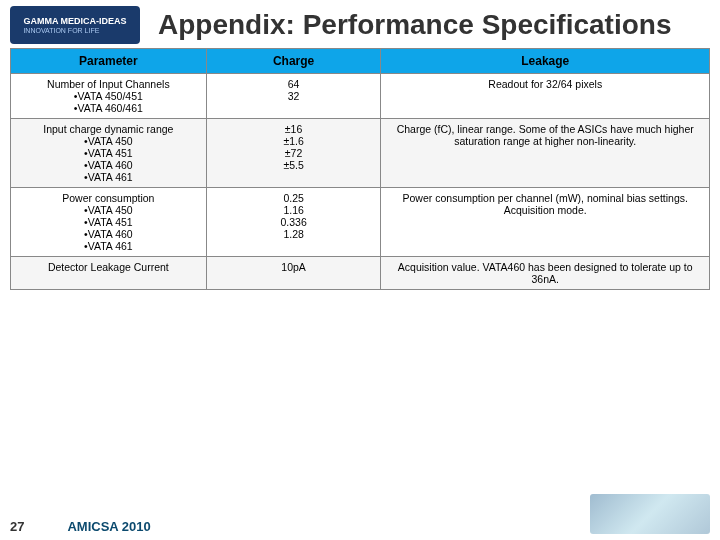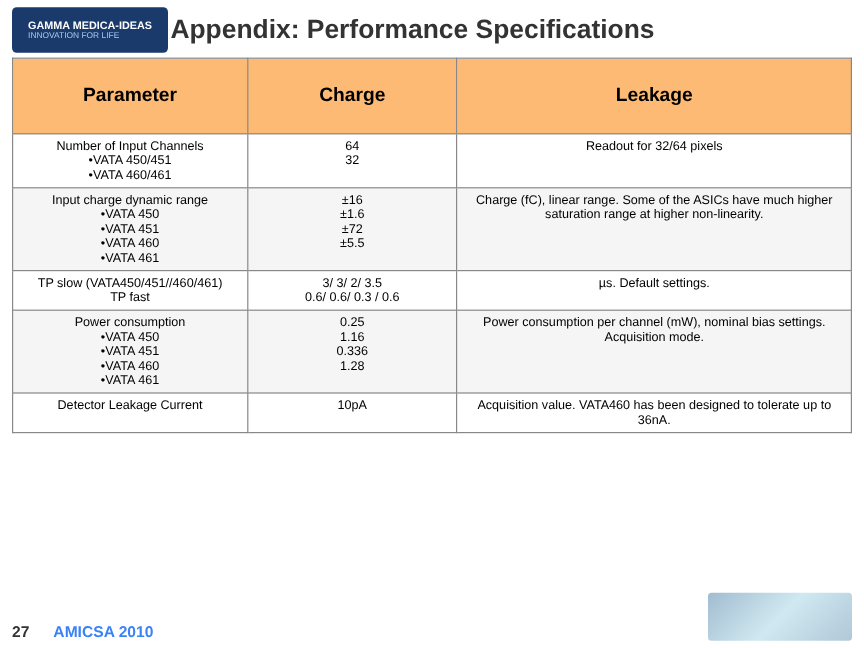--- a/index.html
+++ b/index.html
@@ -22,54 +22,54 @@
     }
     .logo-area {
       width: 130px;
       height: 38px;
       background: #1a3a6b;
       border-radius: 4px;
       display: flex;
       align-items: center;
       justify-content: center;
       flex-shrink: 0;
-      margin-right: 2px;
+      margin-right: 18px;
     }
     .logo-text {
       color: #fff;
       font-size: 9px;
       font-weight: bold;
       text-align: center;
       line-height: 1.3;
     }
     .logo-sub {
       color: #aac8f0;
       font-size: 7px;
     }
     .page-title {
-      font-size: 22px;
+      font-size: 28px;
       font-weight: bold;
       color: #333;
     }
 
     
     .table-container {
       padding: 0 10px;
     }
     table {
       width: 100%;
       border-collapse: collapse;
       border: 1.5px solid #888;
     }
     th {
-      background: #fdba74;
+      background: #0ea5e9;
       border: 1px solid #888;
-      padding: 22px 8px;
+      padding: 5px 8px;
       font-weight: bold;
-      font-size: 16px;
+      font-size: 12px;
       text-align: center;
     }
     td {
       border: 1px solid #888;
       padding: 4px 8px;
       vertical-align: top;
       font-size: 10.5px;
       text-align: center;
     }
     .col-param { width: 28%; }
@@ -81,31 +81,32 @@
 
     
     .footer {
       position: absolute;
       bottom: 6px;
       left: 0;
       right: 0;
       display: flex;
       align-items: flex-end;
       padding: 0 10px;
+      gap: 23px;
     }
     .footer-number {
       font-size: 13px;
       font-weight: bold;
       color: #333;
       margin-right: 20px;
     }
     .footer-text {
       font-size: 13px;
       font-weight: bold;
-      color: #3b82f6;
+      color: #0c4a6e;
     }
     .footer-image-placeholder {
       margin-left: auto;
       width: 120px;
       height: 40px;
       background: linear-gradient(135deg, #a0bcd0 0%, #d0e8f0 50%, #b0c8d8 100%);
       border-radius: 3px;
       display: flex;
       align-items: center;
       justify-content: center;
@@ -139,25 +140,20 @@
     <tr class="row-odd">
           <td class="col-param">Number of Input Channels<br>•VATA 450/451<br>•VATA 460/461</td>
           <td class="col-value">64<br>32</td>
           <td class="col-comment">Readout for 32/64 pixels</td>
         </tr>
         <tr>
           <td class="col-param">Input charge dynamic range<br>•VATA 450<br>•VATA 451<br>•VATA 460<br>•VATA 461</td>
           <td class="col-value">±16<br>±1.6<br>±72<br>±5.5</td>
           <td class="col-comment">Charge (fC), linear range. Some of the ASICs have much higher saturation range at higher non-linearity.</td>
         </tr>
-        <tr class="row-odd">
-          <td class="col-param">TP slow (VATA450/451//460/461)<br>TP fast</td>
-          <td class="col-value">3/ 3/ 2/ 3.5<br>0.6/ 0.6/ 0.3 / 0.6</td>
-          <td class="col-comment">µs. Default settings.</td>
-        </tr>
         <tr>
           <td class="col-param">Power consumption<br>•VATA 450<br>•VATA 451<br>•VATA 460<br>•VATA 461</td>
           <td class="col-value">0.25<br>1.16<br>0.336<br>1.28</td>
           <td class="col-comment">Power consumption per channel (mW), nominal bias settings. Acquisition mode.</td>
         </tr>
         <tr class="row-odd">
           <td class="col-param">Detector Leakage Current</td>
           <td class="col-value">10pA</td>
           <td class="col-comment">Acquisition value. VATA460 has been designed to tolerate up to 36nA.</td>
         </tr>

